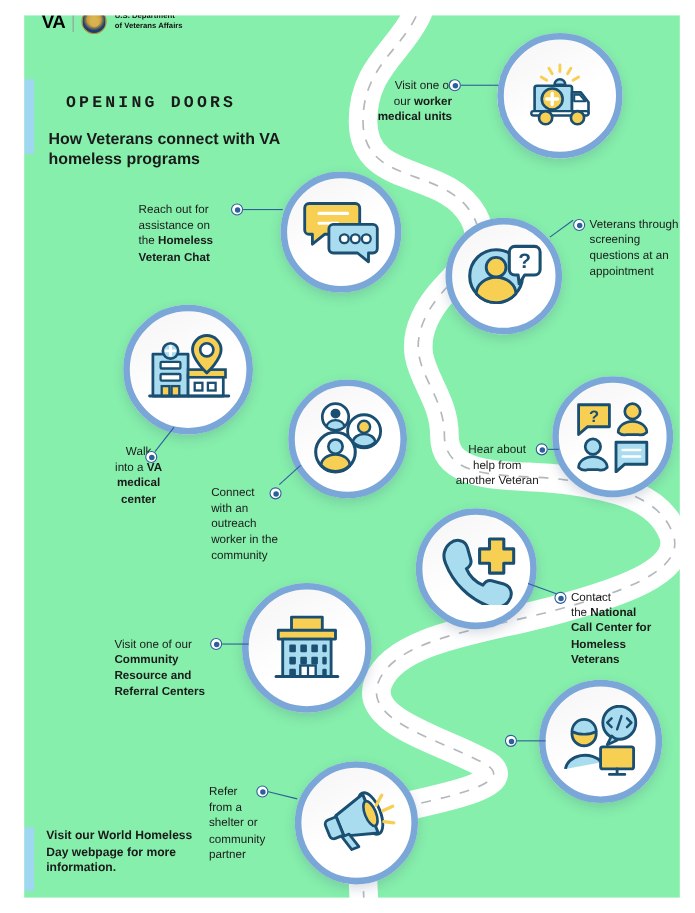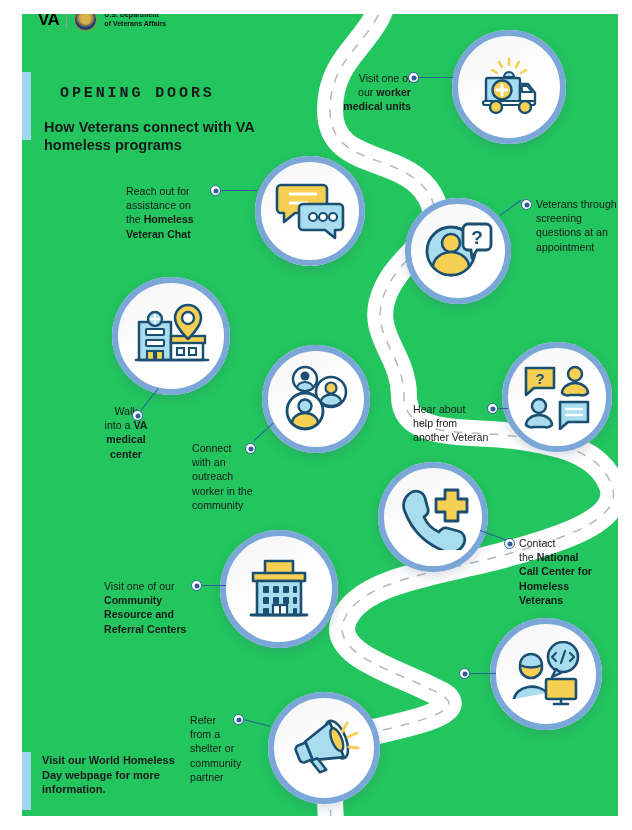--- a/index.html
+++ b/index.html
@@ -4,21 +4,21 @@
 <style>
   html,body{margin:0;padding:0;}
   body{
     width:632px;height:830px;
     background:#ffffff;
     font-family:"Liberation Sans","DejaVu Sans",sans-serif;
     overflow:hidden;
   }
   #poster{
     position:relative;width:632px;height:830px;
-    background:#22c55e;
+    background:#86efac;
     overflow:hidden;
   }
   
   .frame-top{position:absolute;left:0;top:0;width:632px;height:14px;background:#fff;z-index:40;}
   .frame-bot{position:absolute;left:0;bottom:0;width:632px;height:14px;background:#fff;z-index:40;}
   .frame-left{position:absolute;left:0;top:0;width:22px;height:830px;background:#fff;z-index:40;}
   .frame-right{position:absolute;right:0;top:0;width:14px;height:830px;background:#fff;z-index:40;}
 
   #road{position:absolute;left:0;top:0;width:632px;height:830px;z-index:1;}
 
@@ -238,21 +238,21 @@
         <circle cx="17" cy="42" r="7" fill="#a8dcee" stroke="#1b4f72" stroke-width="2.5"></circle>
         <path d="M4 61 a13 10 0 0 1 26 0 a8 8 0 0 1 -8 2 h-10 a8 8 0 0 1 -8 -2 z" fill="#a8dcee" stroke="#1b4f72" stroke-width="2.5" stroke-linejoin="round"></path>
         <path d="M38 38 h28 v20 h-20 l-8 7 z" fill="#a8dcee" stroke="#1b4f72" stroke-width="2.6" stroke-linejoin="round"></path>
         <path d="M44 45 h16 M44 51 h16" stroke="#ffffff" stroke-width="2.3" stroke-linecap="round"></path>
       </svg>
     </div>
     <div class="ring"></div>
   </div>
   <div class="dot" style="left:487px;top:403px;"></div>
   <div class="leader" style="left:498px;top:408px;width:10px;"></div>
-  <div class="lbl" style="left:413px;top:402px;width:78px;text-align:left;">
+  <div class="lbl" style="left:413px;top:402px;width:78px;text-align:center;">
     <span>Hear about</span><br>
     <span>help from</span><br>
     <span>another Veteran</span>
   </div>
 
   <div class="node" style="left:378px;top:462px;width:110px;height:110px;">
     <div class="inner">
       <svg width="72" height="66" viewBox="0 0 72 66">
         <path d="M12 10 c6 -5 14 -3 16 4 l3 11 c1 4 -1 6 -4 8 c3 7 8 12 15 15 c2 -3 4 -5 8 -4 l11 3
                  c7 2 9 10 4 16 c-4 5 -11 7 -18 4 c-18 -7 -32 -21 -39 -39 c-3 -7 -1 -14 4 -18 z" fill="#a8dcee" stroke="#1b4f72" stroke-width="2.8" stroke-linejoin="round"></path>

